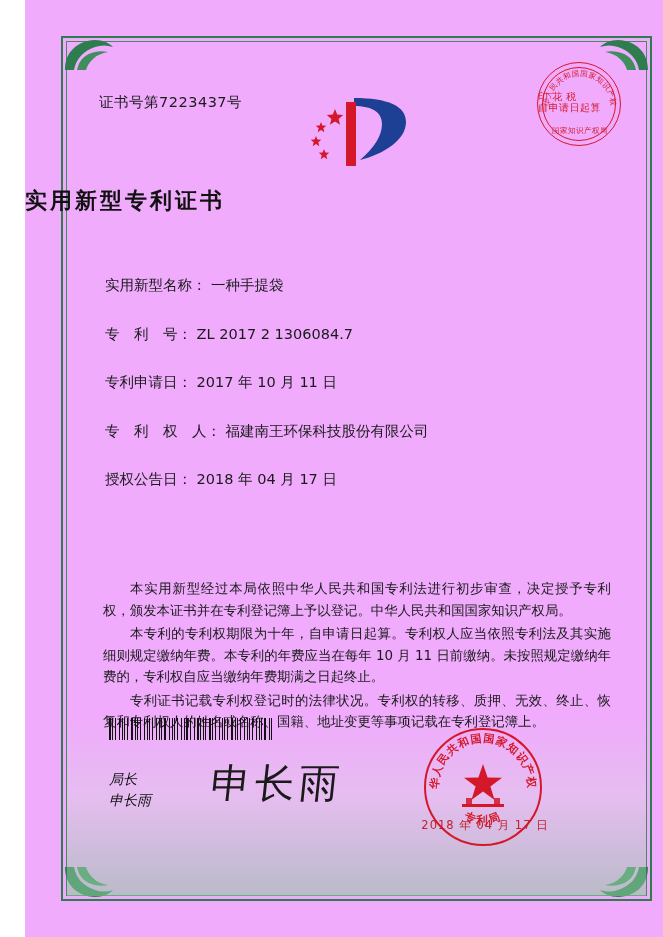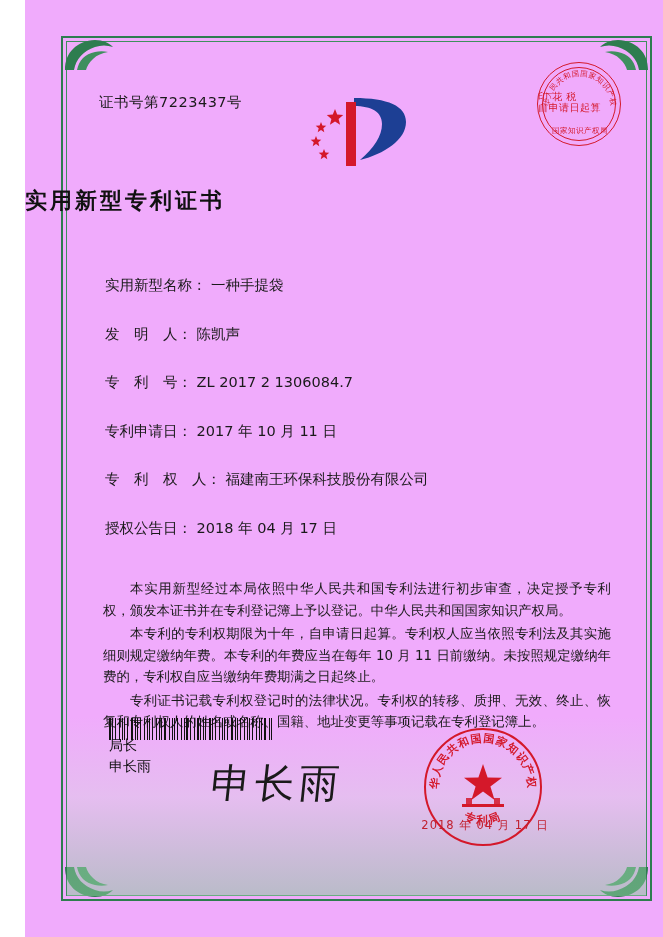--- a/index.html
+++ b/index.html
@@ -187,24 +187,25 @@
     top: 0;
     width: 1px;
     height: 22px;
     background: #111;
   }
 
   
   .sig-label {
     position: absolute;
     left: 84px;
-    top: 735px;
+    top: 769px;
     font-size: 14px;
     line-height: 21px;
     color: #111;
+    font-style: italic;
   }
   .sig-script {
     position: absolute;
     left: 186px;
     top: 756px;
     font-family: "DejaVu Serif", "Liberation Serif", serif;
     font-size: 40px;
     color: #1a1a1a;
     letter-spacing: 4px;
     transform: skewX(-6deg);
@@ -323,24 +324,20 @@
     </div>
     <div class="bottom-line">国家知识产权局</div>
   </div>
 
   <div class="title">实用新型专利证书</div>
 
   <div class="fields">
     <div class="field-row">
       <span class="field-label">实用新型名称：</span>
       <span class="field-value">一种手提袋</span>
-    </div>
-    <div class="field-row">
-      <span class="field-label">发　明　人：</span>
-      <span class="field-value">陈凯声</span>
     </div>
     <div class="field-row">
       <span class="field-label">专　利　号：</span>
       <span class="field-value">ZL 2017 2 1306084.7</span>
     </div>
     <div class="field-row">
       <span class="field-label">专利申请日：</span>
       <span class="field-value">2017 年 10 月 11 日</span>
     </div>
     <div class="field-row">

